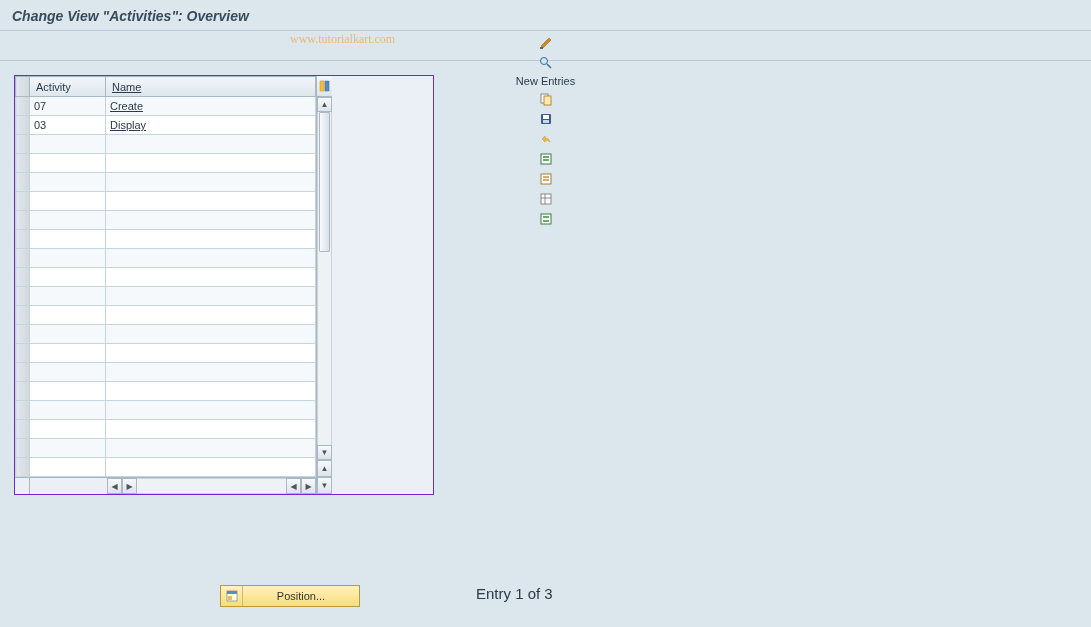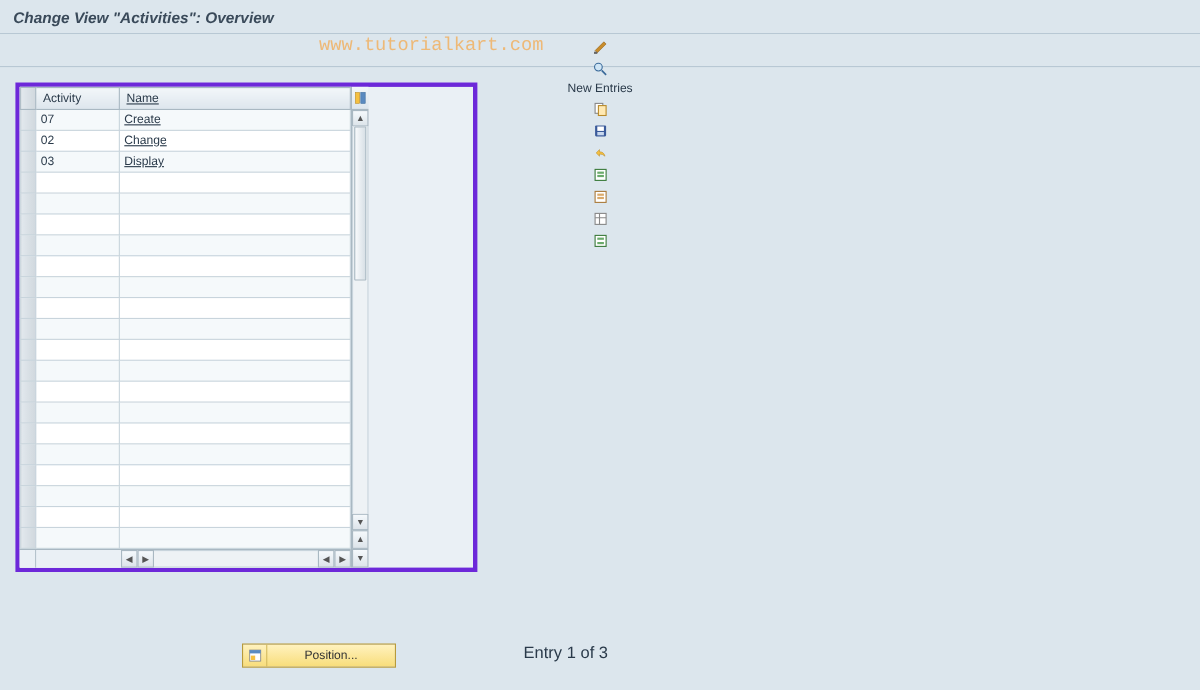--- a/index.html
+++ b/index.html
@@ -43,32 +43,32 @@
     .toolbar-label {
       font-size: 11px;
       color: #2a3a4a;
       padding: 0 6px;
       cursor: pointer;
     }
     .watermark {
       position: absolute;
       top: 32px;
       left: 290px;
-      font-size: 17px;
+      font-size: 12px;
       color: rgba(255,140,0,0.5);
-      font-family: Liberation Mono, monospace;
+      font-family: Liberation Serif, serif;
       pointer-events: none;
       font-weight: normal;
     }
     .content-area {
       padding: 14px;
     }
     .table-wrapper {
       display: flex;
-      border: 4px solid #6d28d9;
+      border: 1px solid #6d28d9;
       background: #eaf0f5;
       width: 420px;
       position: relative;
     }
     .table-container {
       background: #eaf0f5;
     }
     .data-table {
       border-collapse: collapse;
       background: #fff;
@@ -281,25 +281,20 @@
             <th class="row-selector"></th>
             <th class="col-activity">Activity</th>
             <th class="col-name">Name</th>
           </tr>
         </thead>
         <tbody id="table-body">
             <tr>
               <td class="row-selector"></td>
               <td class="col-activity">07</td>
               <td class="col-name">Create</td>
-            </tr>
-            <tr>
-              <td class="row-selector"></td>
-              <td class="col-activity">02</td>
-              <td class="col-name">Change</td>
             </tr>
             <tr>
               <td class="row-selector"></td>
               <td class="col-activity">03</td>
               <td class="col-name">Display</td>
             </tr>
             <tr>
               <td class="row-selector"></td>
               <td class="col-activity"></td>
               <td class="col-name"></td>

